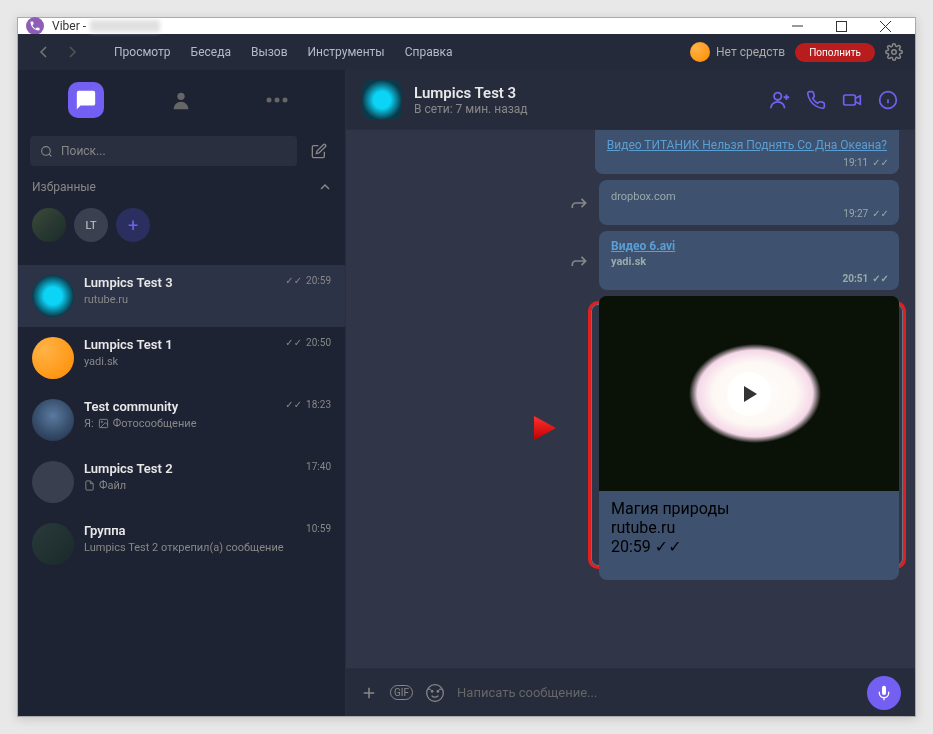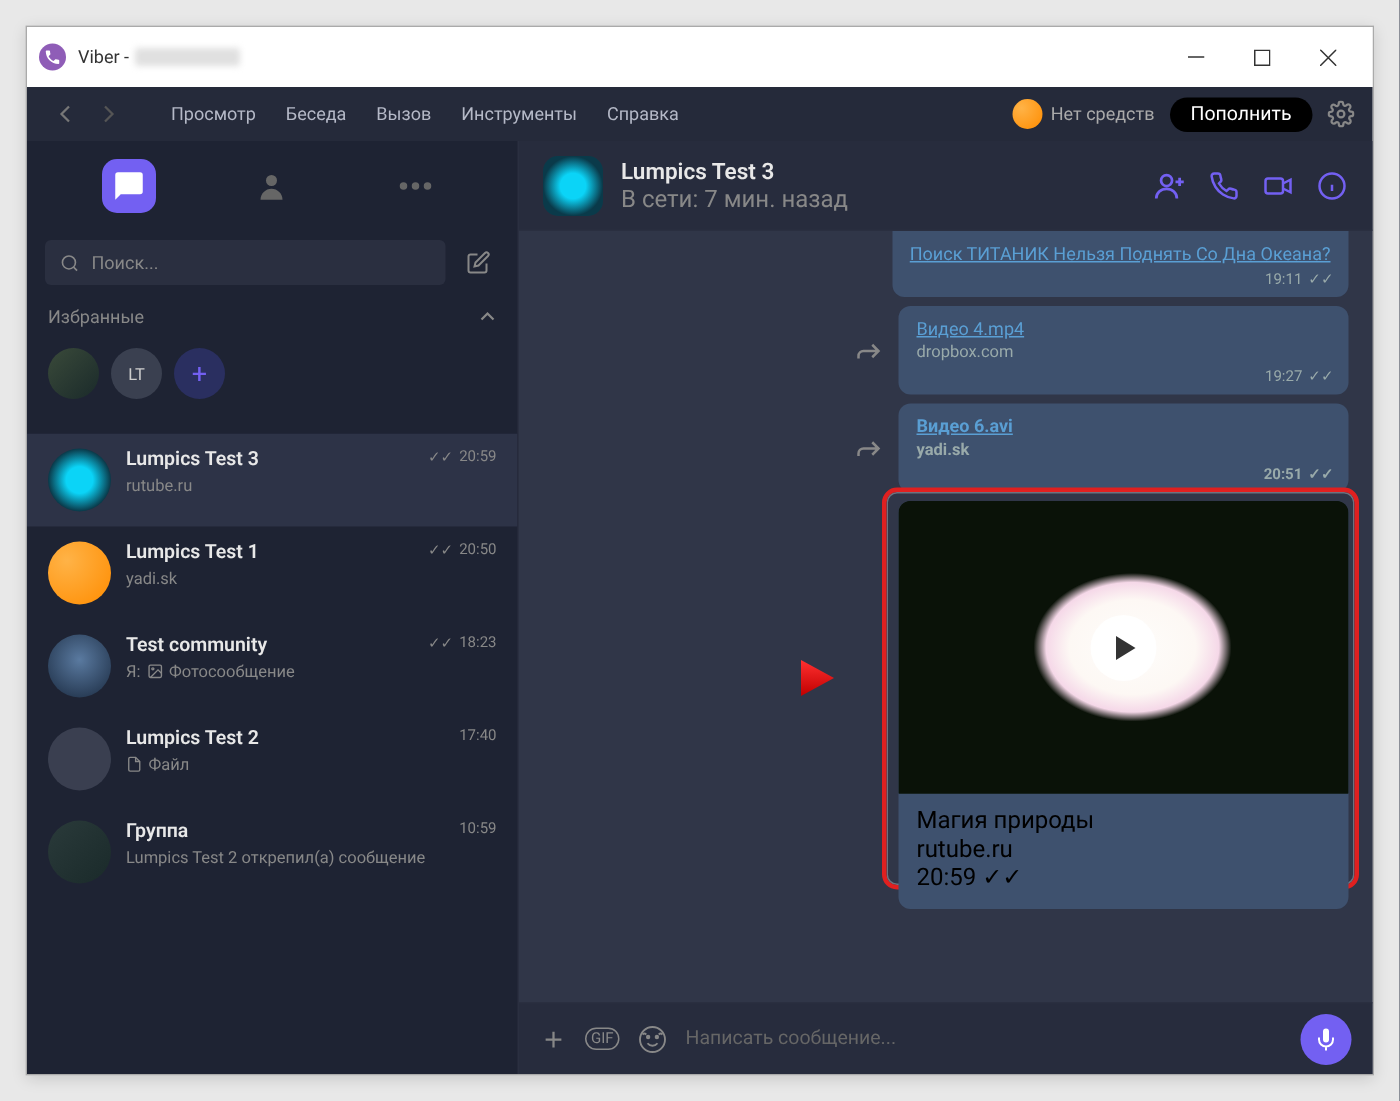--- a/index.html
+++ b/index.html
@@ -1,31 +1,31 @@
 <!DOCTYPE html>
 <html><head>
 <meta charset="utf-8">
 <style>
 *{box-sizing:border-box;margin:0;padding:0;font-family:-apple-system,BlinkMacSystemFont,"Segoe UI",Roboto,Arial,sans-serif}
 body{background:#e8e8e8;width:933px;height:734px;overflow:hidden}
 .window{background:#fff;width:899px;height:700px;margin:17px;border:1px solid #aaa;box-shadow:0 2px 10px rgba(0,0,0,.15);display:flex;flex-direction:column}
-.titlebar{height:40px;display:flex;align-items:center;padding:0 8px;background:#fff}
+.titlebar{height:16px;display:flex;align-items:center;padding:0 8px;background:#fff}
 .titlebar .appicon{width:18px;height:18px;border-radius:50%;background:#8f5db7;display:flex;align-items:center;justify-content:center;margin-right:8px}
 .titlebar .title{font-size:12px;color:#333}
 .titlebar .blur{margin-left:4px;width:70px;height:12px;background:#e0e0e0;border-radius:2px;filter:blur(2px)}
 .titlebar .spacer{flex:1}
 .winbtn{width:44px;height:30px;display:flex;align-items:center;justify-content:center;color:#555}
 .winbtn svg{width:11px;height:11px}
 .toolbar{height:36px;background:#252a3a;display:flex;align-items:center;padding:0 12px;color:#b5b9c7;font-size:12px}
 .navbtn{width:24px;height:24px;display:flex;align-items:center;justify-content:center;color:#777;margin:0 2px}
 .menui{padding:0 10px;cursor:pointer}
 .toolbar .spacer{flex:1}
 .balance{display:flex;align-items:center;gap:6px;color:#aaa}
 .orange{width:20px;height:20px;border-radius:50%;background:radial-gradient(circle at 30% 30%,#ffb347,#ff8c00)}
-.topup{background:#000000;color:#fff;border-radius:13px;padding:4px 14px;font-size:13px;margin:0 10px}
+.topup{background:#b91c1c;color:#fff;border-radius:13px;padding:4px 14px;font-size:10px;margin:0 10px}
 .gear{color:#888}
 .body{flex:1;display:flex;background:#1e2333;overflow:hidden}
 .sidebar{width:328px;background:#1e2333;display:flex;flex-direction:column;border-right:1px solid #2a2f40}
 .sidetabs{height:60px;display:flex;align-items:center;justify-content:space-around;padding:0 20px}
 .sidetabs .tab{width:36px;height:36px;border-radius:10px;display:flex;align-items:center;justify-content:center}
 .sidetabs .tab.active{background:#7360f2}
 .search{display:flex;align-items:center;padding:6px 12px;gap:8px}
 .searchbox{flex:1;background:#2a2f40;border-radius:4px;height:30px;display:flex;align-items:center;padding:0 10px;color:#888;font-size:12px;gap:8px}
 .editbtn{width:28px;height:28px;display:flex;align-items:center;justify-content:center;color:#888}
 .fav{padding:8px 14px;display:flex;align-items:center;justify-content:space-between;color:#888;font-size:12px}
@@ -46,37 +46,37 @@
 .chatitem .name{color:#e8e8e8;font-size:13px;font-weight:600;margin-bottom:3px}
 .chatitem .sub{color:#888;font-size:11px;display:flex;align-items:center;gap:4px}
 .chatitem .meta{display:flex;flex-direction:column;align-items:flex-end;gap:3px}
 .chatitem .time{color:#888;font-size:10px}
 .chatitem .check{color:#888;font-size:10px}
 .main{flex:1;display:flex;flex-direction:column;background:#303648}
 .chathead{height:60px;display:flex;align-items:center;padding:0 16px;gap:12px;border-bottom:1px solid #2a2f40;background:#272c3d}
 .chathead .ava{width:40px;height:40px;border-radius:10px}
 .chathead .names{flex:1}
 .chathead .ctitle{color:#e8e8e8;font-size:15px;font-weight:600}
-.chathead .cstatus{color:#888;font-size:16px}
+.chathead .cstatus{color:#888;font-size:12px}
 .chathead .actions{display:flex;gap:14px}
 .chathead .actions .ic{color:#7360f2;width:22px;height:22px;display:flex;align-items:center;justify-content:center}
 .messages{flex:1;overflow:hidden;padding:6px 16px 8px;position:relative;display:flex;flex-direction:column;align-items:flex-end;gap:6px}
 .msgrow{display:flex;align-items:center;justify-content:flex-end;width:100%;gap:10px}
 .fwd{color:#888}
 .bubble{background:#3e516e;border-radius:8px;padding:8px 12px;max-width:320px;position:relative}
 .bubble .link{color:#5a9fd4;text-decoration:underline;font-size:12px}
 .bubble .src{color:#9aa;font-size:11px;margin-top:2px}
 .bubble .mtime{color:#9aa;font-size:10px;position:absolute;right:10px;bottom:6px;display:flex;gap:4px;align-items:center}
 .bubble.pad{padding-bottom:22px}
 .preview{background:#3e516e;border-radius:8px;overflow:hidden;width:300px;position:relative}
 .previewimg{height:195px;background:#0a1a0a;position:relative;display:flex;align-items:center;justify-content:center}
 .flower{position:absolute;inset:0;background:radial-gradient(ellipse 120px 90px at 52% 50%,#fefdfb 0%,#fdf8f4 35%,#f5d8e8 48%,transparent 55%),radial-gradient(ellipse 40px 30px at 52% 48%,#d4c788 0%,#b8a672 60%,transparent 75%),#0a1208}
 .playbtn{width:44px;height:44px;border-radius:50%;background:rgba(255,255,255,.9);display:flex;align-items:center;justify-content:center;z-index:2;position:relative}
 .playbtn::after{content:"";border-left:13px solid #333;border-top:8px solid transparent;border-bottom:8px solid transparent;margin-left:3px}
-.previewinfo{padding:8px 12px 12px;position:relative}
+.previewinfo{padding:8px 12px 24px;position:relative}
 .highlight{position:absolute;border:3px solid #e02020;border-radius:10px;box-shadow:0 0 0 1px rgba(255,255,255,.3) inset;pointer-events:none}
 .arrow{position:absolute;pointer-events:none}
 .composer{height:48px;display:flex;align-items:center;padding:0 14px;gap:12px;background:#272c3d;border-top:1px solid #2a2f40}
 .composer .cic{color:#888;display:flex;align-items:center;justify-content:center}
 .composer .cinput{flex:1;color:#666;font-size:13px}
 .composer .mic{width:34px;height:34px;border-radius:50%;background:#7360f2;display:flex;align-items:center;justify-content:center}
 svg{display:block}
 </style>
 </head>
 <body>
@@ -304,32 +304,31 @@
               <svg width="20" height="20" viewBox="0 0 24 24" fill="none" stroke="currentColor" stroke-width="2">
                 <circle cx="12" cy="12" r="10"></circle>
                 <path d="M12 16v-5M12 8h.01"></path>
               </svg>
             </div>
         </div>
       </div>
       <div class="messages" id="messages">
           <div class="msgrow">
             <div class="bubble pad" style="min-width:300px;border-top-left-radius:0;border-top-right-radius:0;margin-top:-6px;">
-      <div class="link">Поиск ТИТАНИК Нельзя Поднять Со Дна Океана?</div>
+      <div class="link">Видео ТИТАНИК Нельзя Поднять Со Дна Океана?</div>
       <div class="mtime">19:11 <span>✓✓</span></div>
     </div>
           </div>
           <div class="msgrow">
             <div class="fwd">
               <svg width="20" height="20" viewBox="0 0 24 24" fill="none" stroke="#888" stroke-width="2">
                 <path d="M15 17l5-5-5-5M4 18v-2a4 4 0 014-4h12"></path>
               </svg>
             </div>
             <div class="bubble pad" style="min-width:300px;">
-      <div class="link">Видео 4.mp4</div>
       <div class="src">dropbox.com</div>
       <div class="mtime">19:27 <span>✓✓</span></div>
     </div>
           </div>
           <div class="msgrow">
             <div class="fwd">
               <svg width="20" height="20" viewBox="0 0 24 24" fill="none" stroke="#888" stroke-width="2">
                 <path d="M15 17l5-5-5-5M4 18v-2a4 4 0 014-4h12"></path>
               </svg>
             </div>

